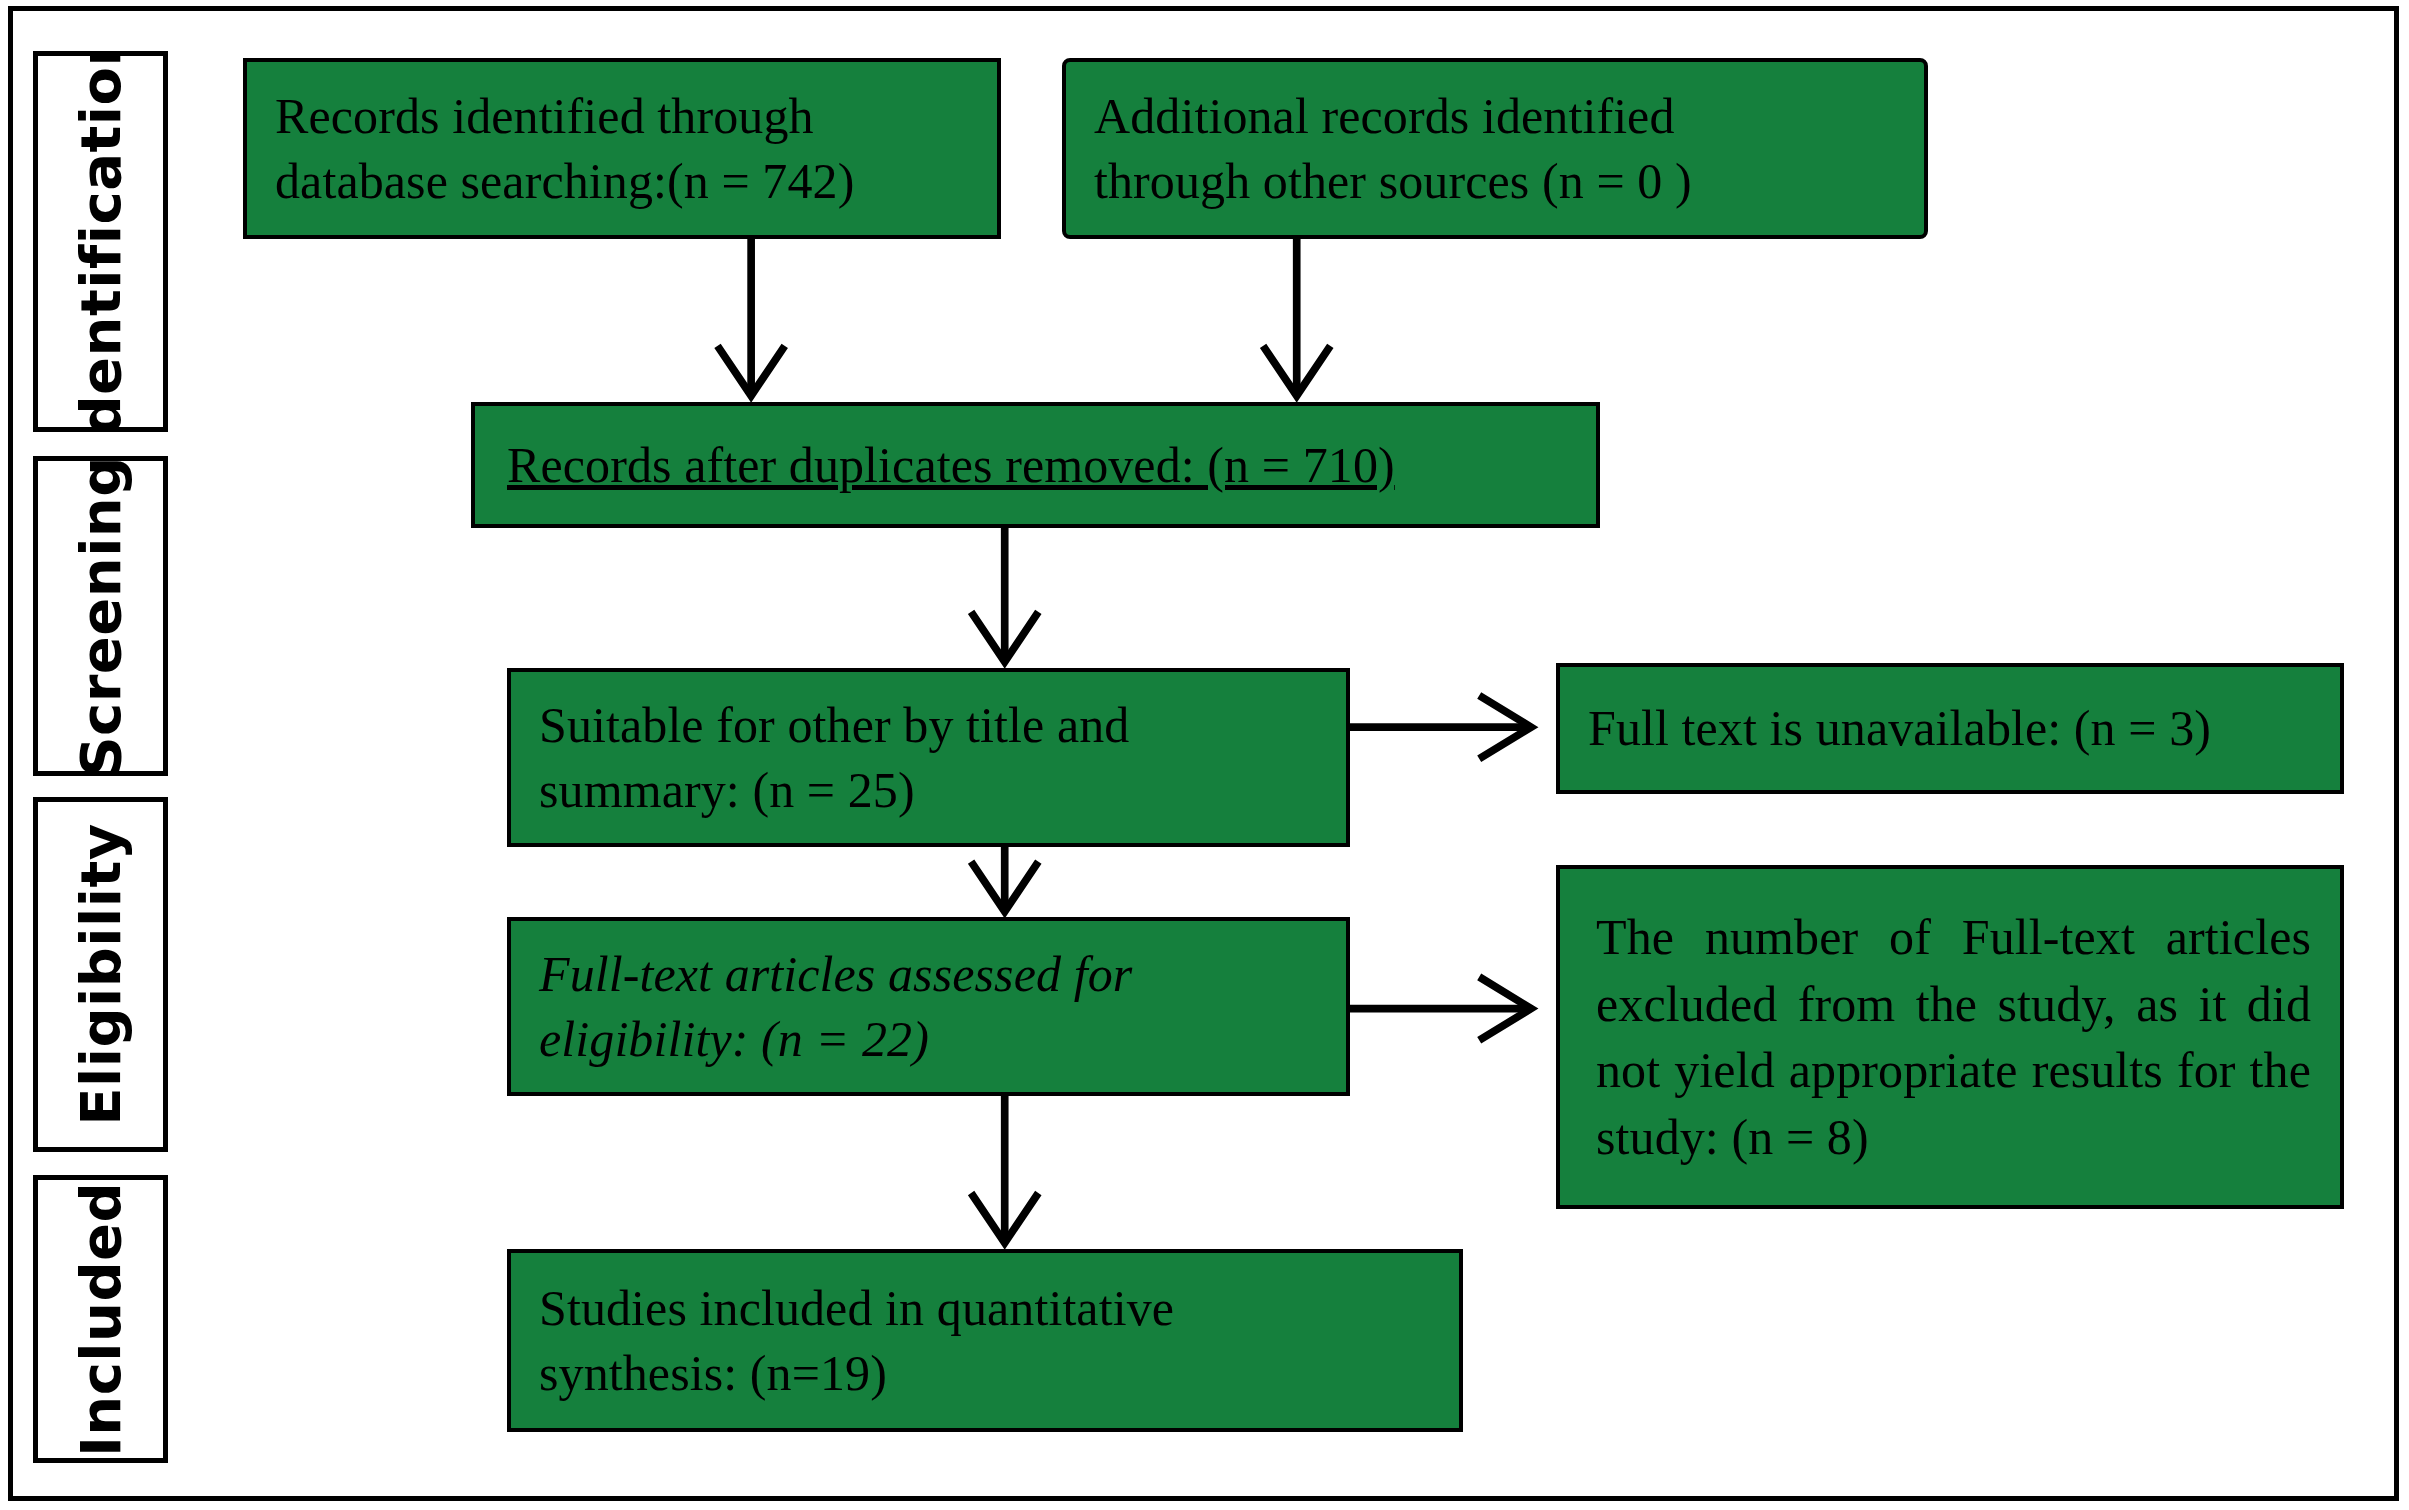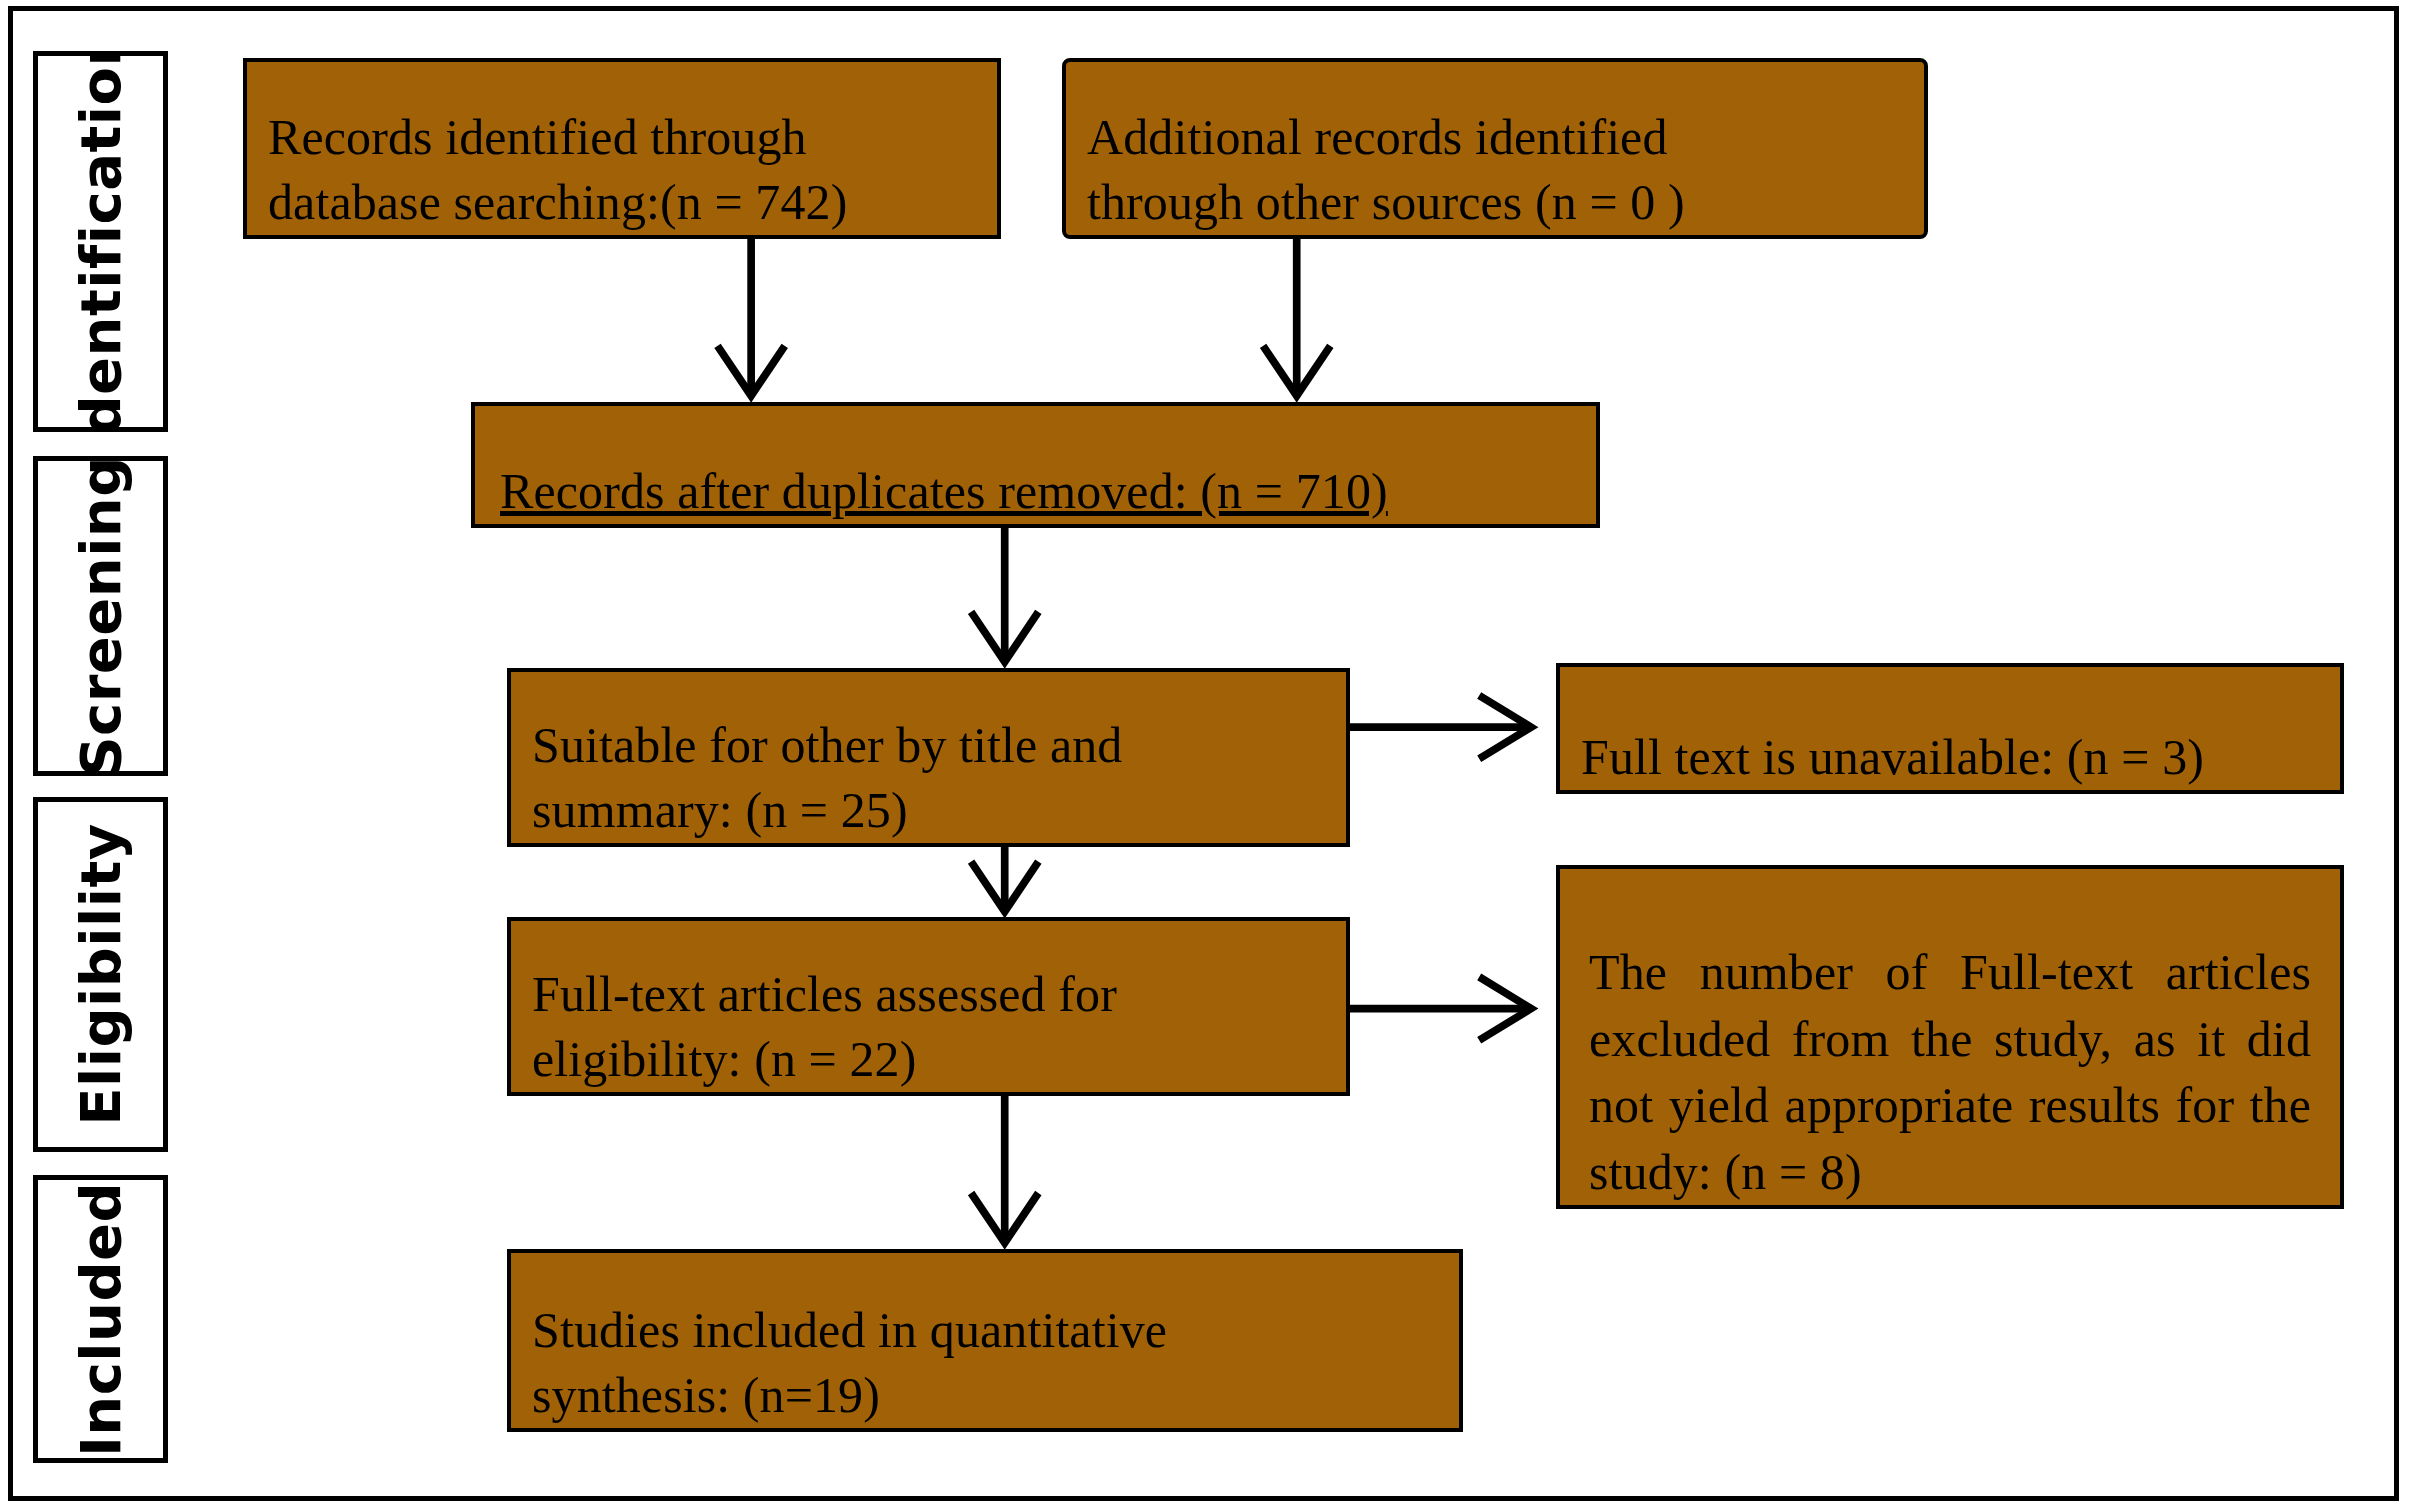--- a/index.html
+++ b/index.html
@@ -21,24 +21,25 @@
     left: 0;
     top: 0;
     width: 2409px;
     height: 1510px;
     pointer-events: none;
   }
   .box {
     position: absolute;
     box-sizing: border-box;
     border: 4.8px solid #000000;
-    background: #a16207;
+    background: #15803d;
     display: flex;
-    align-items: flex-end;
+    align-items: center;
     color: #000000;
+    padding-left: 7px;
   }
   .box .txt {
     display: block;
     width: 100%;
     padding: 0 21px;
     font-size: 50px;
     line-height: 1.30;
     letter-spacing: 0.1px;
   }
   .box.centerline .txt {
@@ -154,21 +155,21 @@
       <span>Suitable for other by title and</span>
       <br>
       <span>summary: (n = 25)</span>
     </span>
   </div>
 
   <div class="box" style="left:1556px; top:663px; width:788px; height:131px;">
     <span class="txt">Full text is unavailable: (n = 3)</span>
   </div>
 
-  <div class="box" style="left:507px; top:917px; width:843px; height:179px;">
+  <div class="box" style="left:507px; top:917px; width:843px; height:179px;font-style:italic;">
     <span class="txt">
       <span>Full-text articles assessed for</span>
       <br>
       <span>eligibility: (n = 22)</span>
     </span>
   </div>
 
   <div class="box justify" style="left:1556px; top:865px; width:788px; height:344px;">
     <span class="txt">The number of Full-text articles excluded from the study, as it did not yield appropriate results for the study: (n = 8)</span>
   </div>

